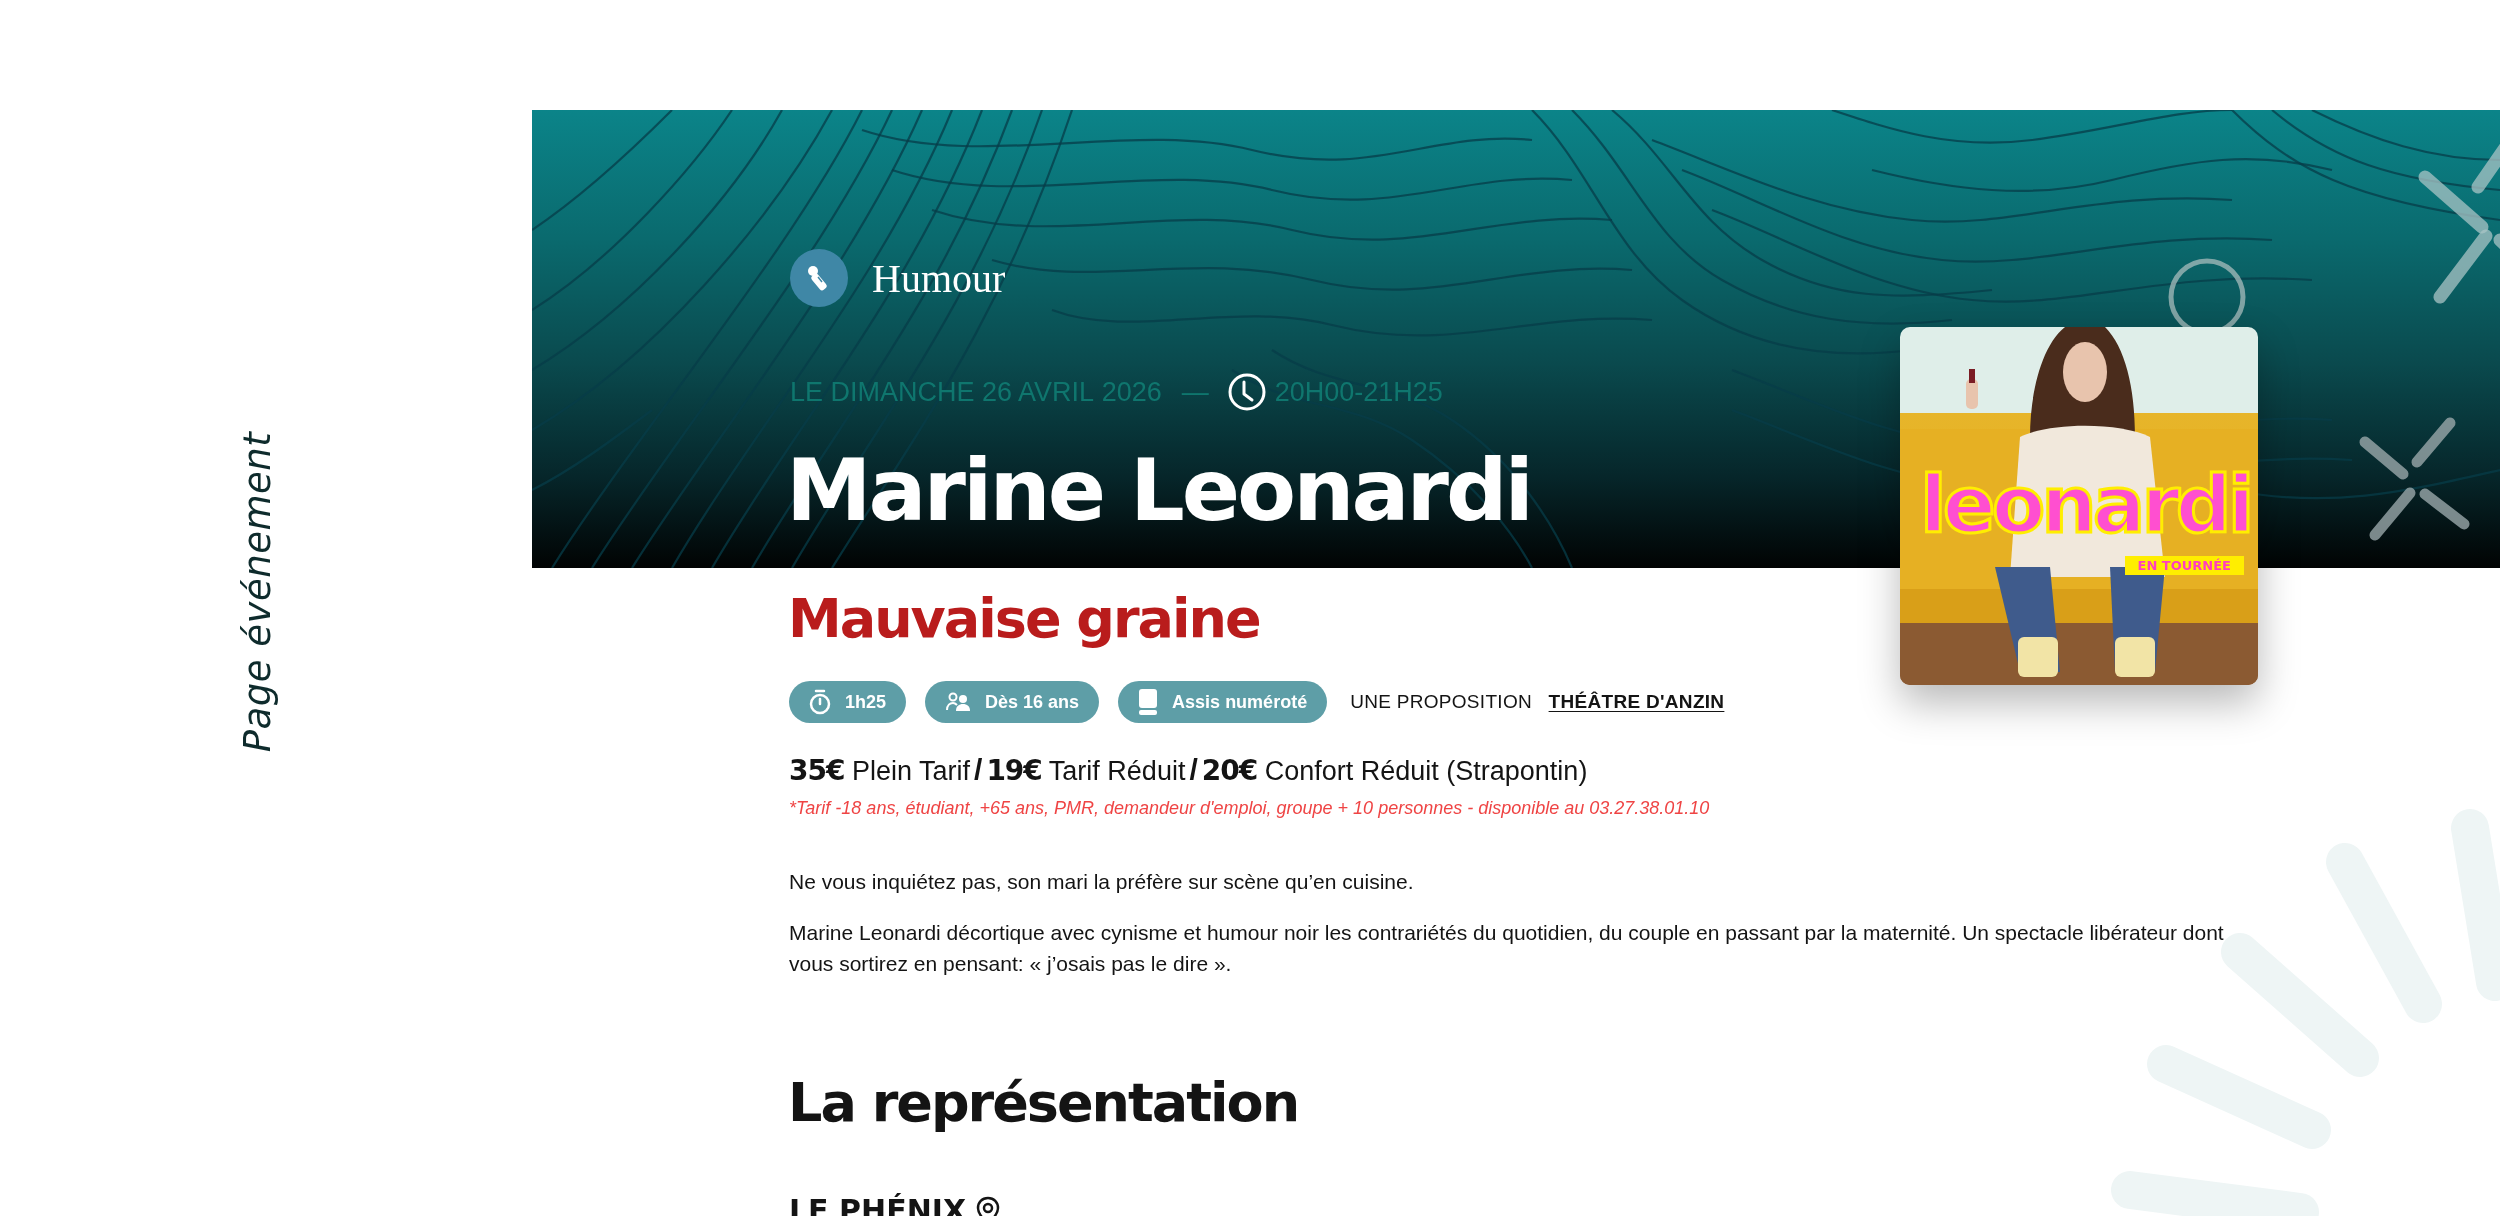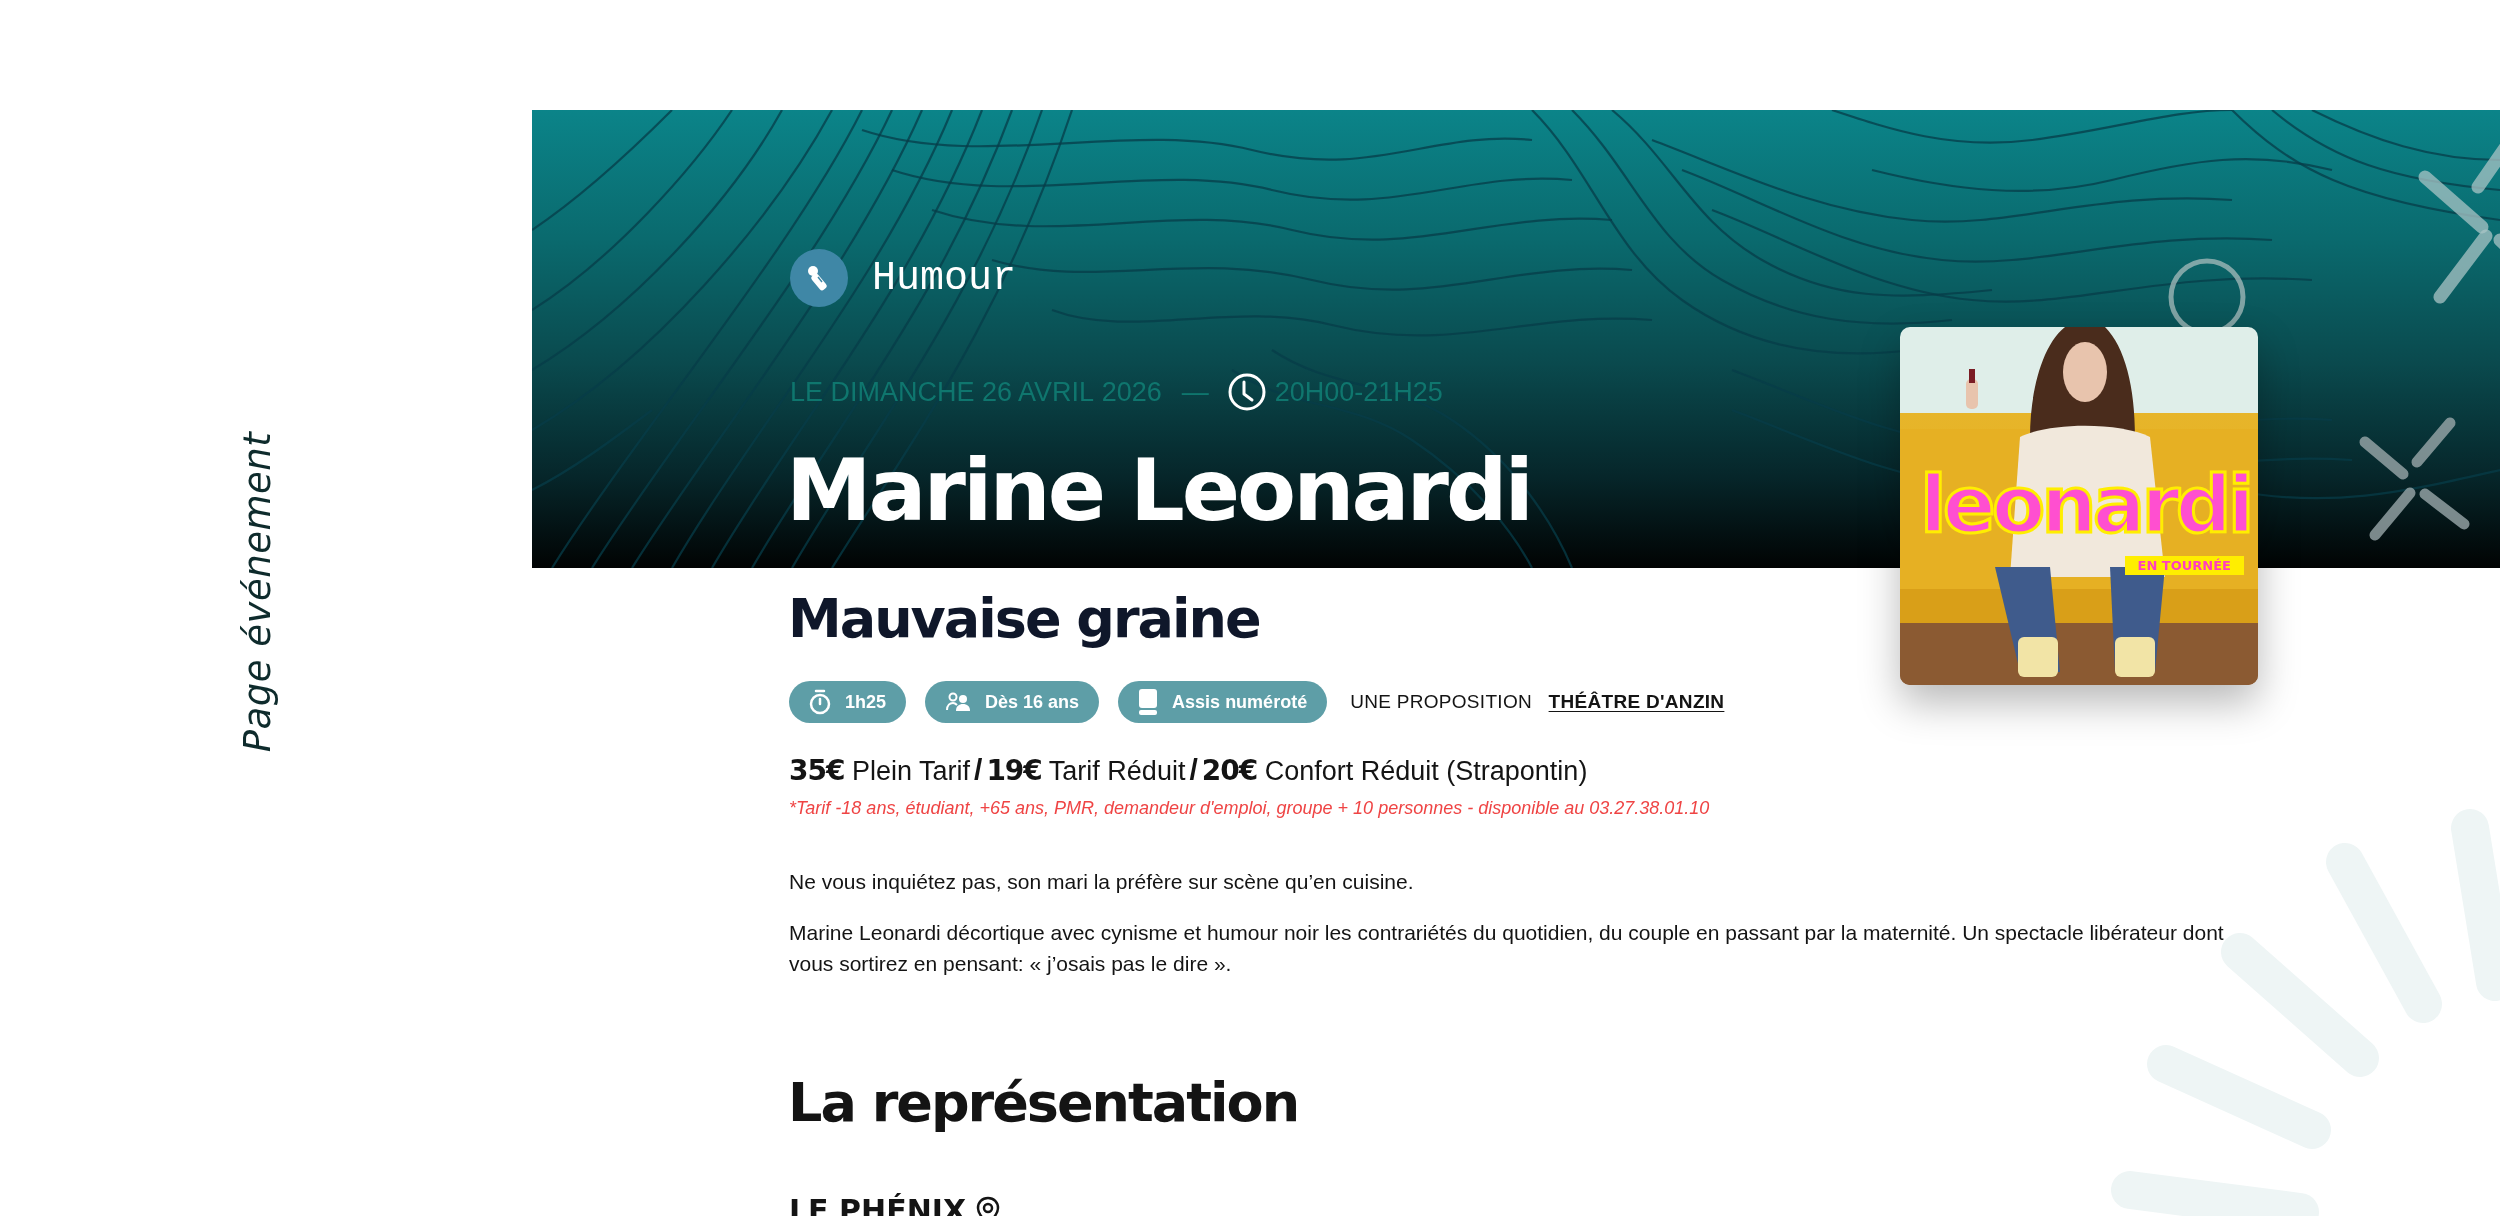--- a/index.html
+++ b/index.html
@@ -22,21 +22,21 @@
   .banner svg.contours { position: absolute; left: 0; top: 0; width: 100%; height: 100%; }
 
   .deco { position: absolute; }
 
   .cat { position: absolute; left: 790px; top: 249px; display: flex; align-items: center; }
   .cat-icon {
     width: 58px; height: 58px; border-radius: 50%; background: #3f87a6;
     display: flex; align-items: center; justify-content: center;
   }
   .cat-label {
-    margin-left: 24px; font-family: Liberation Mono, monospace; font-size: 40px; color: #ffffff; font-weight: 400;
+    margin-left: 24px; font-family: Liberation Serif, serif; font-size: 40px; color: #ffffff; font-weight: 400;
   }
 
   .dateline {
     position: absolute; left: 790px; top: 372px; display: flex; align-items: center;
     font-family: "Liberation Sans", sans-serif; font-size: 27px; color: #0f766e; white-space: nowrap;
   }
   .dateline b { font-weight: 400; }
   .dateline .dash { margin: 0 18px 0 20px; }
   .clock { width: 40px; height: 40px; margin-right: 8px; }
 
@@ -59,21 +59,21 @@
   }
   .poster-tag {
     position: absolute; right: 14px; top: 229px; background: #ffee00; color: #ff3fbf;
     font-family: "DejaVu Sans", sans-serif; font-weight: 700; font-size: 13px; padding: 2px 13px;
   }
   .poster-person { position: absolute; left: 0; top: 0; width: 100%; height: 100%; }
 
   .subtitle {
     position: absolute; left: 788px; top: 584px;
     font-family: "DejaVu Sans", sans-serif; font-weight: 900; font-size: 54px; line-height: 70px;
-    color: #0f172a; letter-spacing: -2px; white-space: nowrap;
+    color: #b91c1c; letter-spacing: -2px; white-space: nowrap;
   }
 
   .tags { position: absolute; left: 789px; top: 681px; display: flex; align-items: center; }
   .pill {
     height: 42px; border-radius: 21px; background: #5e9ea7; color: #ffffff;
     display: flex; align-items: center; padding: 0 20px 0 20px; margin-right: 19px;
     font-family: "Liberation Sans", sans-serif; font-weight: 700; font-size: 18px; white-space: nowrap;
   }
   .pill svg { margin-right: 14px; }
   .proposition {

